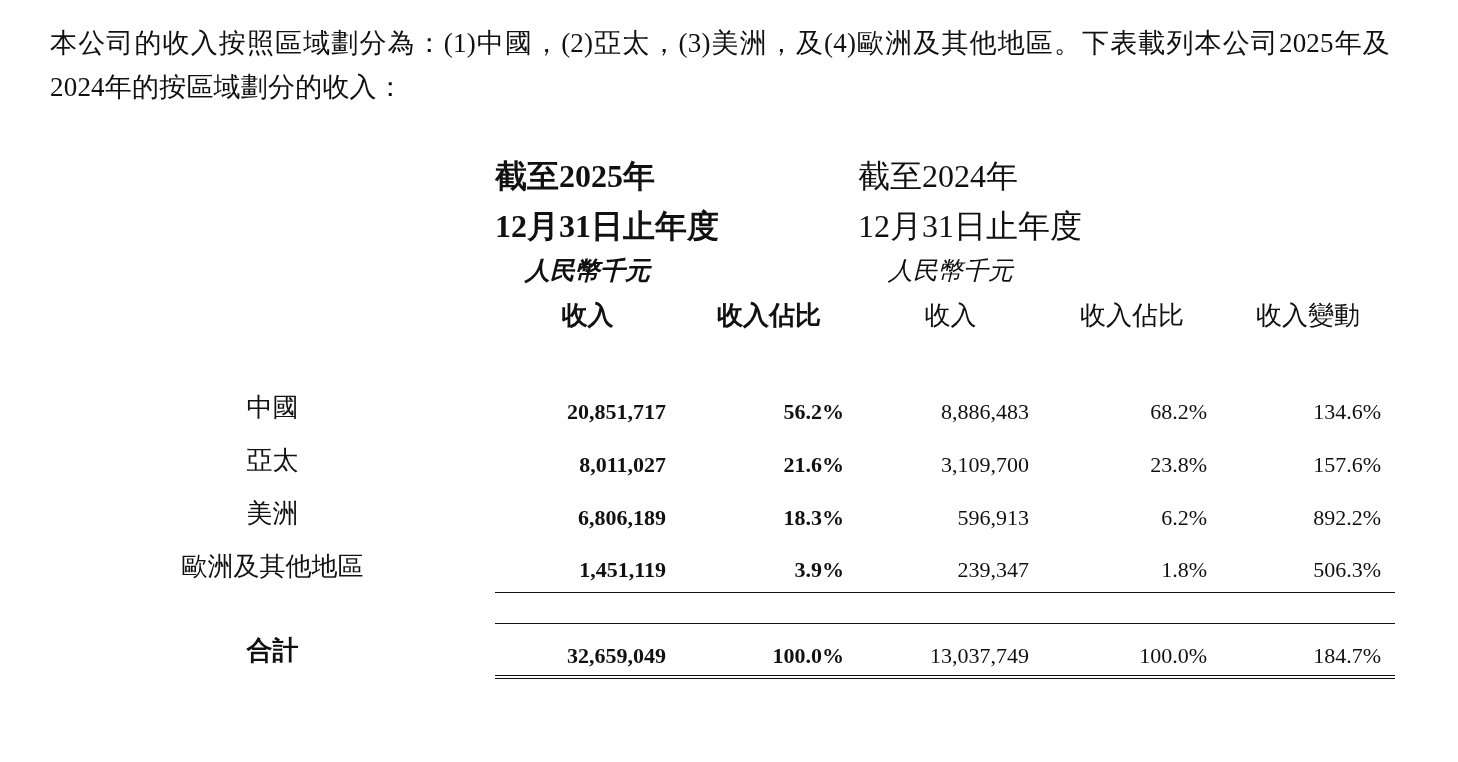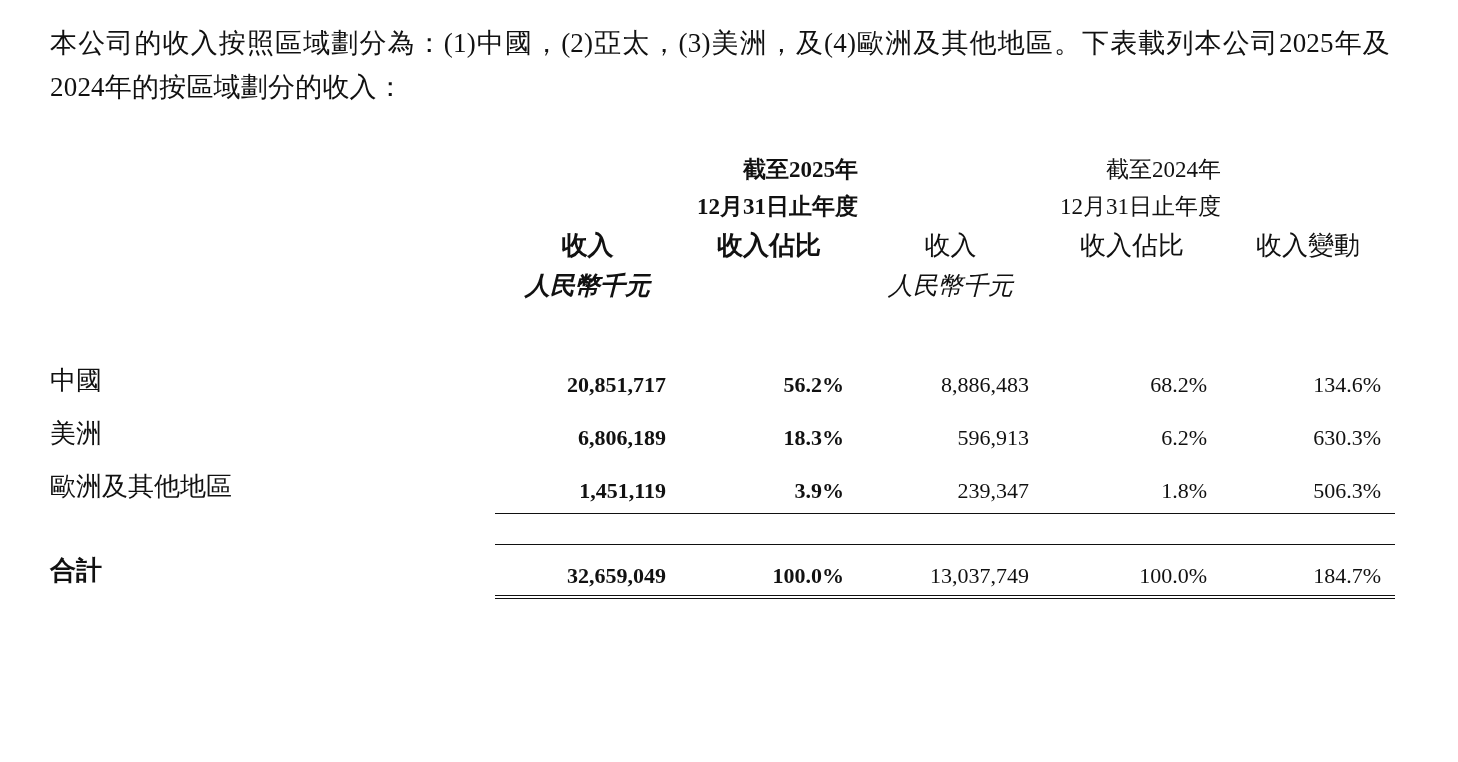--- a/index.html
+++ b/index.html
@@ -40,23 +40,23 @@
   table.fin col.c-pct1  { width: 178px; }
   table.fin col.c-rev2  { width: 185px; }
   table.fin col.c-pct2  { width: 178px; }
   table.fin col.c-chg   { width: 174px; }
 
   td, th {
     padding: 0;
     vertical-align: bottom;
   }
   .hdr-year {
-    font-size: 23px;
+    font-size: 32px;
     font-weight: bold;
-    text-align: right;
+    text-align: left;
     line-height: 1.48;
     padding-bottom: 2px;
   }
   .hdr-year.light {
     font-weight: normal;
   }
   .hdr-sub {
     font-size: 26px;
     text-align: center;
     line-height: 1.5;
@@ -69,21 +69,21 @@
     line-height: 1.5;
     padding-bottom: 6px;
     font-style: italic;
   }
   .hdr-unit.b { font-weight: bold; }
 
   .spacer-row td { height: 44px; }
 
   .rowlabel {
     font-size: 26px;
-    text-align: left;
+    text-align: center;
     padding: 9px 0 9px 0;
     white-space: nowrap;
   }
   .num {
     font-size: 22px;
     text-align: right;
     padding: 9px 14px 9px 0;
     white-space: nowrap;
   }
   .num.b { font-weight: bold; }
@@ -126,54 +126,62 @@
         <td></td>
       </tr>
       <tr>
         <td></td>
         <td class="hdr-year" colspan="2">12月31日止年度</td>
         <td class="hdr-year light" colspan="2">12月31日止年度</td>
         <td></td>
       </tr>
       <tr>
         <td></td>
+        <td class="hdr-unit b">人民幣千元</td>
+        <td></td>
+        <td class="hdr-unit">人民幣千元</td>
+        <td></td>
+        <td></td>
+      </tr>
+      <tr>
+        <td></td>
         <td class="hdr-sub b">收入</td>
         <td class="hdr-sub b">收入佔比</td>
         <td class="hdr-sub">收入</td>
         <td class="hdr-sub">收入佔比</td>
         <td class="hdr-sub">收入變動</td>
-      </tr>
-      <tr>
-        <td></td>
-        <td class="hdr-unit b">人民幣千元</td>
-        <td></td>
-        <td class="hdr-unit">人民幣千元</td>
-        <td></td>
-        <td></td>
       </tr>
       <tr class="spacer-row">
         <td colspan="6"></td>
       </tr>
     </thead>
     <tbody>
       <tr>
         <td class="rowlabel">中國</td>
         <td class="num b">20,851,717</td>
         <td class="num b">56.2%</td>
         <td class="num">8,886,483</td>
         <td class="num">68.2%</td>
         <td class="num">134.6%</td>
       </tr>
       <tr>
+        <td class="rowlabel">亞太</td>
+        <td class="num b">8,011,027</td>
+        <td class="num b">21.6%</td>
+        <td class="num">3,109,700</td>
+        <td class="num">23.8%</td>
+        <td class="num">157.6%</td>
+      </tr>
+      <tr>
         <td class="rowlabel">美洲</td>
         <td class="num b">6,806,189</td>
         <td class="num b">18.3%</td>
         <td class="num">596,913</td>
         <td class="num">6.2%</td>
-        <td class="num">630.3%</td>
+        <td class="num">892.2%</td>
       </tr>
       <tr class="lastregion">
         <td class="rowlabel">歐洲及其他地區</td>
         <td class="num b">1,451,119</td>
         <td class="num b">3.9%</td>
         <td class="num">239,347</td>
         <td class="num">1.8%</td>
         <td class="num">506.3%</td>
       </tr>
       <tr class="gaprow">

